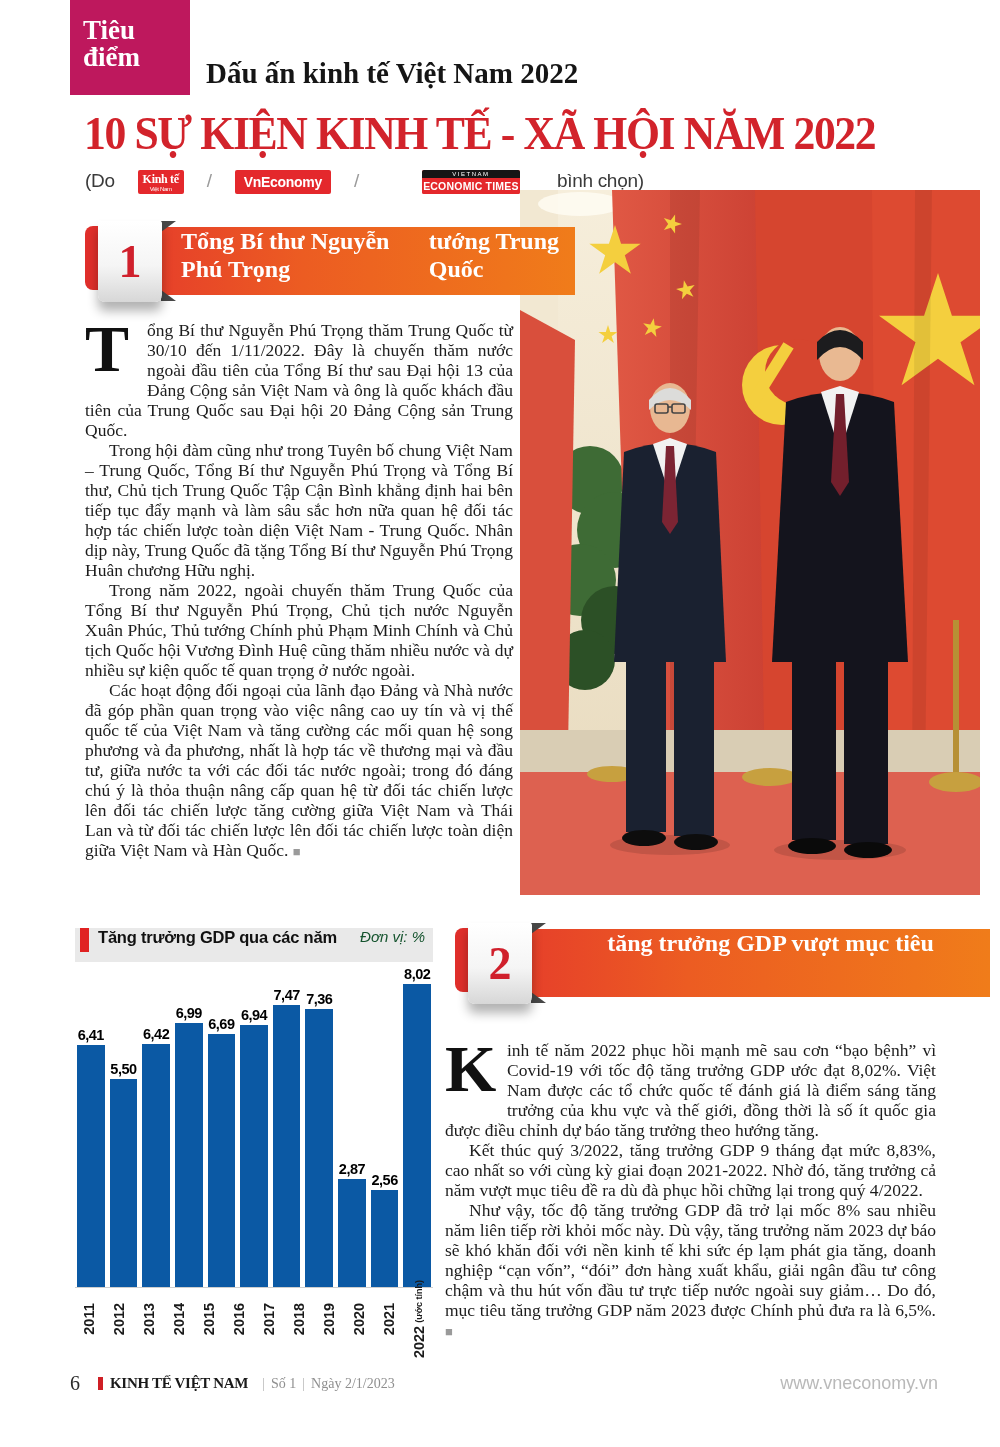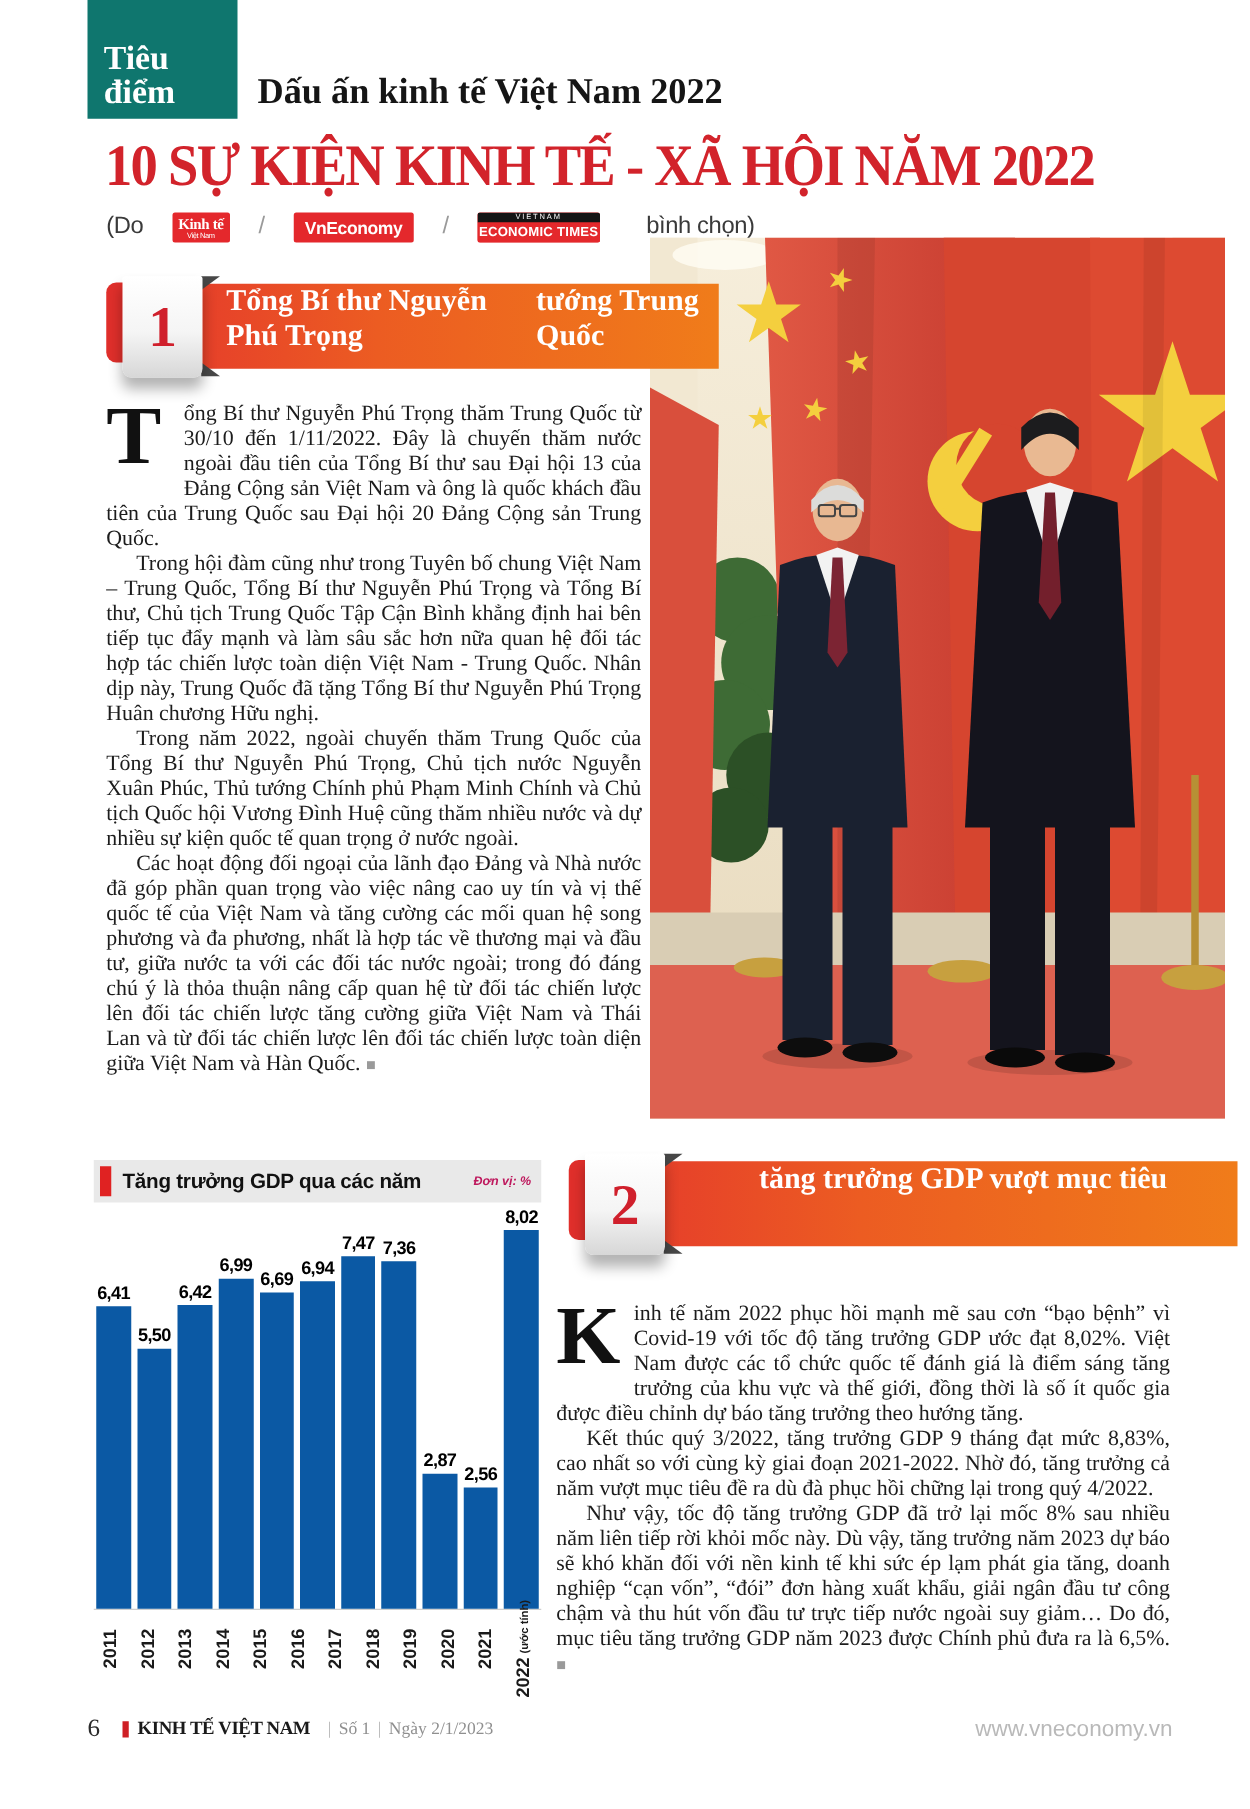--- a/index.html
+++ b/index.html
@@ -1,37 +1,37 @@
 <!DOCTYPE html>
 <html><head>
 <meta charset="utf-8">
 <style>
   html,body{margin:0;padding:0;background:#fff;}
   .page{position:relative;width:1000px;height:1447px;background:#fff;overflow:hidden;
         font-family:"Liberation Serif",serif;color:#1c1c1c;}
 
   
-  .kicker-box{position:absolute;left:70px;top:0;width:120px;height:95px;background:#0f766e;
-              display:flex;align-items:flex-end;padding:0 0 8px 13px;box-sizing:border-box;}
+  .kicker-box{position:absolute;left:70px;top:0;width:120px;height:95px;background:#be185d;
+              display:flex;align-items:center;padding:0 0 8px 13px;box-sizing:border-box;}
   .kicker-box span{color:#fff;font-weight:bold;font-size:27px;line-height:1;}
   .section-header{position:absolute;left:206px;top:57px;font-weight:bold;font-size:29px;color:#151515;}
 
   .main-title{position:absolute;left:84px;top:106px;font-weight:bold;font-size:47px;color:#d2232b;
               letter-spacing:-1.5px;transform:scaleX(.93);transform-origin:left;white-space:nowrap;}
 
   
   .byline{position:absolute;left:85px;top:170px;display:flex;gap:23px;
           font-family:"Liberation Sans",sans-serif;font-size:19px;color:#3a3a3a;letter-spacing:-.3px;}
   .badge{background:#e4282c;color:#fff;border-radius:2px;display:flex;align-items:center;justify-content:center;}
   .badge-kinhte{width:46px;height:24px;flex-direction:column;line-height:1;}
   .badge-kinhte .b1{font-weight:bold;font-size:12px;font-family:"Liberation Serif",serif;}
   .badge-kinhte .b2{font-size:6px;margin-top:1px;}
   .badge-vneconomy{height:24px;padding:0 9px;font-weight:bold;font-size:14px;
                    font-family:"Liberation Sans",sans-serif;}
-  .badge-vet{width:98px;height:24px;flex-direction:column;padding:0;overflow:hidden;border-radius:2px;}
+  .badge-vet{width:98px;height:24px;flex-direction:column;padding:0;overflow:hidden;border-radius:2px;margin-left:40px;}
   .badge-vet .top{background:#151515;width:100%;text-align:center;font-size:6px;letter-spacing:1.5px;
                   line-height:8px;font-family:"Liberation Sans",sans-serif;}
   .badge-vet .bot{background:#e4282c;width:100%;text-align:center;font-weight:bold;font-size:10.5px;
                   line-height:16px;font-family:"Liberation Sans",sans-serif;letter-spacing:.2px;}
   .slash{color:#9a9a9a;}
 
   
   .sec-banner{position:absolute;}
   .sec-banner .bar{position:absolute;left:70px;right:0;top:6px;height:68px;
                    background:linear-gradient(90deg,#e6402a 0%,#ec5c22 35%,#f07c1a 100%);
@@ -59,24 +59,24 @@
   .endmark{color:#9a9a9a;font-size:13px;}
 
   .body-left{left:85px;top:320px;width:428px;}
   .body-right{left:445px;top:1040px;width:491px;}
 
   
   .photo{position:absolute;left:520px;top:190px;width:460px;height:705px;}
 
   
   .chart{position:absolute;left:75px;top:928px;width:358px;font-family:"Liberation Sans",sans-serif;}
-  .chart-head{height:34px;background:#e9e9e9;display:flex;align-items:center;}
+  .chart-head{height:34px;background:#e9e9e9;display:flex;}
   .chart-accent{width:9px;height:24px;background:#e02222;margin:0 9px 0 5px;}
   .chart-title{font-weight:bold;font-size:16.5px;color:#111;flex:1;letter-spacing:-.2px;}
-  .chart-unit{font-style:italic;font-size:10px;color:#be185d;margin-right:8px;font-weight:bold;}
+  .chart-unit{font-style:italic;font-size:15px;color:#14532d;margin-right:8px;}
   .plot{height:326px;display:flex;align-items:flex-end;gap:5px;padding:0 2px;
         border-bottom:1px solid #cfcfcf;box-sizing:border-box;}
   .cell{flex:1;display:flex;flex-direction:column;justify-content:flex-end;align-items:center;}
   .bar-label{font-weight:bold;font-size:14.5px;color:#000;letter-spacing:-.5px;margin-bottom:2px;white-space:nowrap;}
   .bar{width:100%;}
   .yrow{display:flex;gap:5px;padding:0 2px;height:68px;}
   .ycell{flex:1;position:relative;}
   .ylab{position:absolute;left:50%;top:46%;transform:translate(-50%,-50%) rotate(-90deg);
         white-space:nowrap;display:flex;align-items:center;gap:3px;
         font-size:14.5px;font-weight:600;color:#1a1a1a;}

